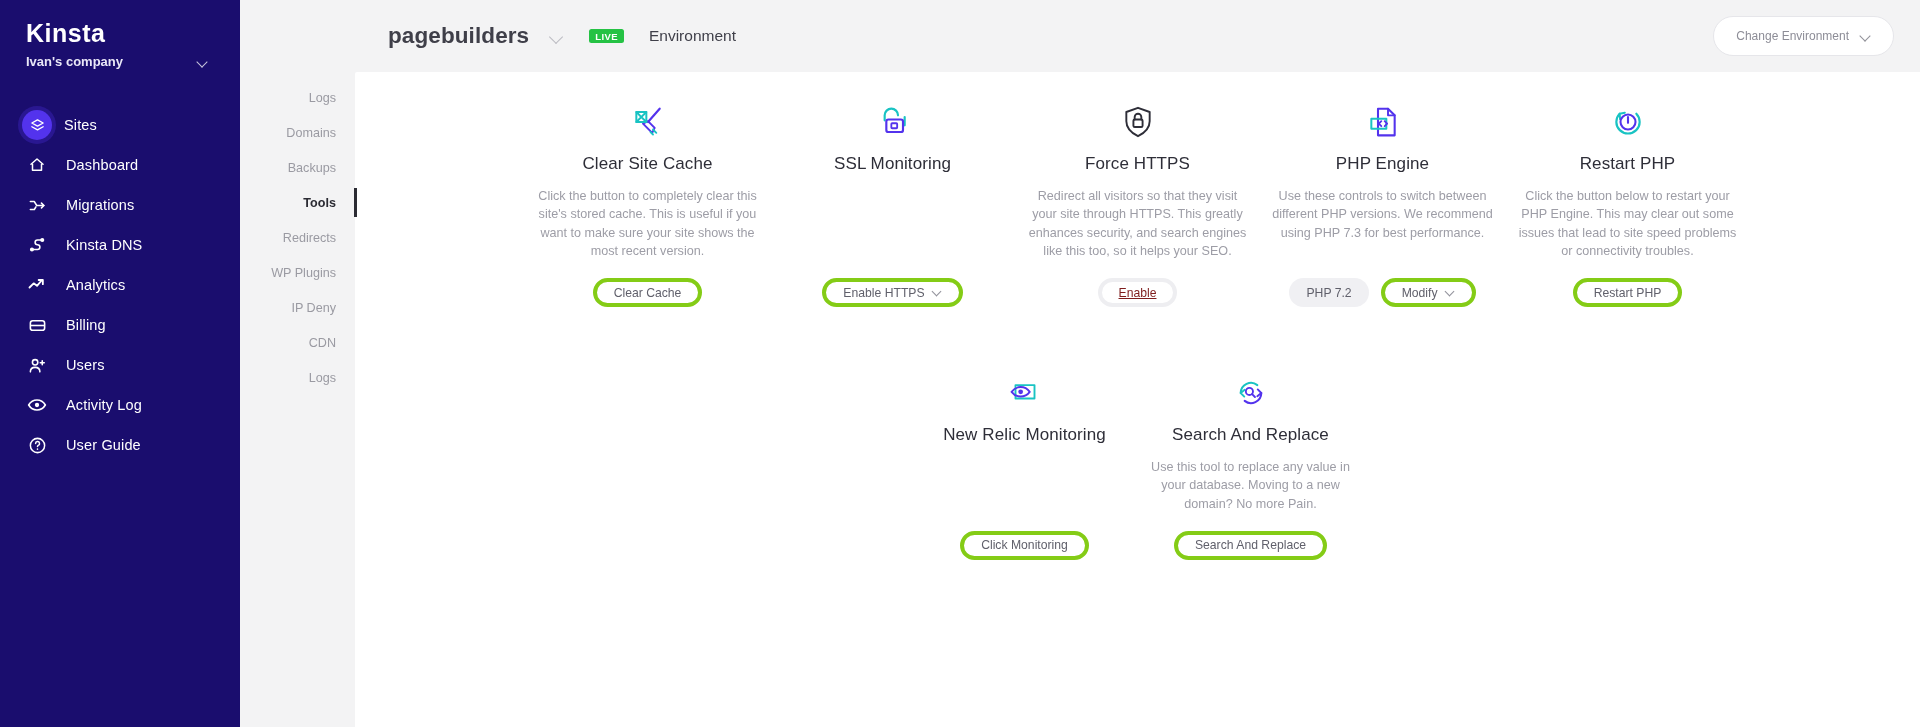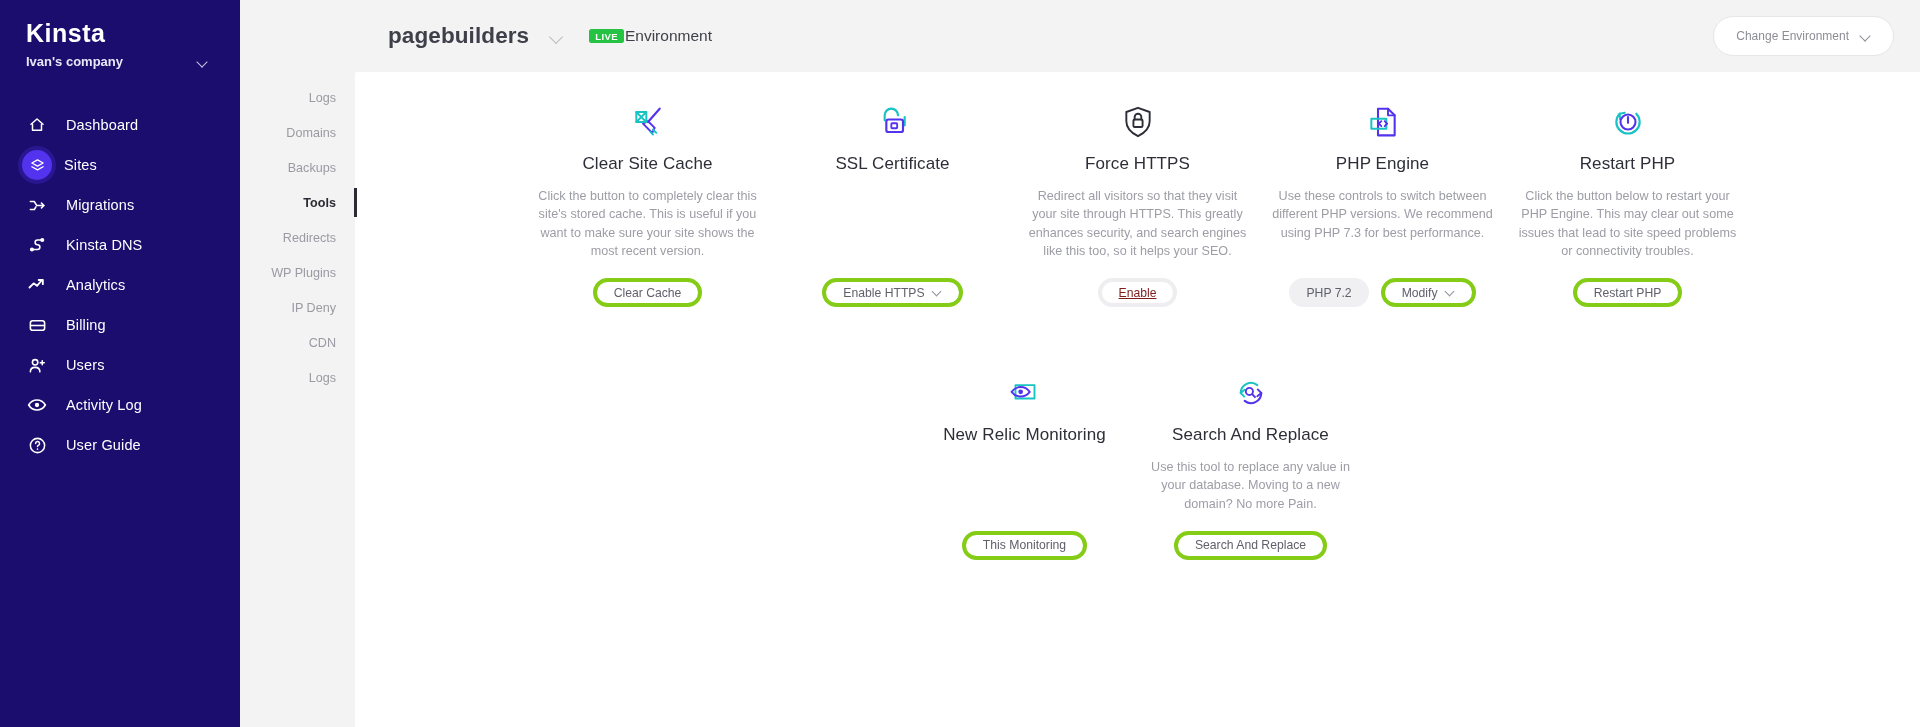--- a/index.html
+++ b/index.html
@@ -83,21 +83,21 @@
   .site-title { font-size: 22.5px; font-weight: 700; color: #3f3f49; letter-spacing: .1px;}
   .site-chev { margin-left: 22px; color:#a9a9b2; }
   .site-chev .chev:before{ width:9px;height:9px;border-width:1.8px;}
   .env-wrap { display:flex; align-items:center; margin-left: 28px; }
   .live-badge {
     background: #25c244; color: #fff;
     font-size: 9.5px; font-weight: 700; letter-spacing: .4px;
     padding: 2.5px 6px 2px 6px; border-radius: 2.5px;
     line-height: 1;
   }
-  .env-label { font-size: 15.5px; color: #3f3f49; margin-left: 1px; }
+  .env-label { font-size: 15.5px; color: #3f3f49; margin-left: 25px; }
   .spacer { flex: 1 1 auto; }
   .change-env {
     display:flex; align-items:center; gap:12px;
     background:#fff; border:1px solid #e6e6ea; border-radius: 22px;
     height: 40px; padding: 0 22px;
     font-size: 12px; color:#8d8d97; cursor:pointer;
   }
   .change-env .chev { color:#6b6b76; }
 
   .content {
@@ -158,38 +158,38 @@
   <aside class="sidebar">
     <div class="brand">
       <div class="brand-logo">Kinsta</div>
       <div class="brand-company">
         <span class="brand-company-name">Ivan's company</span>
         <span class="chev"></span>
       </div>
     </div>
 
     <nav class="nav">
+      <div class="nav-item active">
+        <span class="nav-icon">
+          <svg width="15" height="15" viewBox="0 0 24 24" fill="none" stroke="#fff" stroke-width="2.2" stroke-linecap="round" stroke-linejoin="round">
+              <path d="M12 3 3 8l9 5 9-5-9-5z"></path>
+              <path d="M3 14l9 5 9-5"></path>
+            </svg>
+        </span>
+        <span class="nav-label">Sites</span>
+      </div>
+
       <div class="nav-item">
         <span class="nav-icon">
           <svg width="18" height="18" viewBox="0 0 24 24" fill="none" stroke="#fff" stroke-width="2" stroke-linecap="round" stroke-linejoin="round">
               <path d="M4 11 12 4l8 7"></path>
               <path d="M6 11v8h12v-8"></path>
             </svg>
         </span>
         <span class="nav-label">Dashboard</span>
-      </div>
-
-      <div class="nav-item active">
-        <span class="nav-icon">
-          <svg width="15" height="15" viewBox="0 0 24 24" fill="none" stroke="#fff" stroke-width="2.2" stroke-linecap="round" stroke-linejoin="round">
-              <path d="M12 3 3 8l9 5 9-5-9-5z"></path>
-              <path d="M3 14l9 5 9-5"></path>
-            </svg>
-        </span>
-        <span class="nav-label">Sites</span>
       </div>
 
       <div class="nav-item">
         <span class="nav-icon">
           <svg width="19" height="19" viewBox="0 0 24 24" fill="none" stroke="#fff" stroke-width="2" stroke-linecap="round" stroke-linejoin="round">
               <path d="M3 7h5l3 5h9"></path>
               <path d="M3 17h5l2-3.2"></path>
               <path d="M17 9l3 3-3 3"></path>
             </svg>
         </span>
@@ -332,21 +332,21 @@
 
         <div class="card">
           <div class="card-icon">
             <svg width="40" height="40" viewBox="0 0 48 48" fill="none" stroke-linecap="round" stroke-linejoin="round">
               <path d="M14 22v-6a8 8 0 0 1 16 0" stroke="#19c3c3" stroke-width="2.6"></path>
               <path d="M38 18v10" stroke="#19c3c3" stroke-width="2.6"></path>
               <rect x="16" y="21" width="20" height="15" rx="2.5" stroke="#5333ed" stroke-width="2.6"></rect>
               <rect x="22" y="25.5" width="7" height="6" rx="1" stroke="#5333ed" stroke-width="2.2"></rect>
             </svg>
           </div>
-          <div class="card-title">SSL Certificate</div>
+          <div class="card-title">SSL Monitoring</div>
           <div class="card-actions">
             <button class="btn">
               <span>Enable HTTPS</span>
               <span class="chev"></span>
             </button>
           </div>
         </div>
 
         <div class="card">
           <div class="card-icon">
@@ -411,21 +411,21 @@
           <div class="card-icon">
             <svg width="38" height="38" viewBox="0 0 48 48" fill="none" stroke-linecap="round" stroke-linejoin="round">
               <rect x="12" y="14" width="24" height="17" stroke="#19c3c3" stroke-width="2.4"></rect>
               <path d="M7 22.5s4.5-6 11.5-6 11.5 6 11.5 6-4.5 6-11.5 6S7 22.5 7 22.5z" stroke="#5333ed" stroke-width="2.4"></path>
               <circle cx="18.5" cy="22.5" r="3" fill="#5333ed"></circle>
             </svg>
           </div>
           <div class="card-title">New Relic Monitoring</div>
           <div class="card-actions">
             <button class="btn">
-              <span>This Monitoring</span>
+              <span>Click Monitoring</span>
             </button>
           </div>
         </div>
 
         <div class="card">
           <div class="card-icon">
             <svg width="38" height="38" viewBox="0 0 48 48" fill="none" stroke-linecap="round" stroke-linejoin="round">
               <path d="M37 24a13 13 0 0 1-21 10" stroke="#5333ed" stroke-width="2.6"></path>
               <path d="M37 24l-4.5-4.5M37 24l-5 4" stroke="#5333ed" stroke-width="2.4"></path>
               <path d="M11 24a13 13 0 0 1 21-10" stroke="#19c3c3" stroke-width="2.6"></path>

